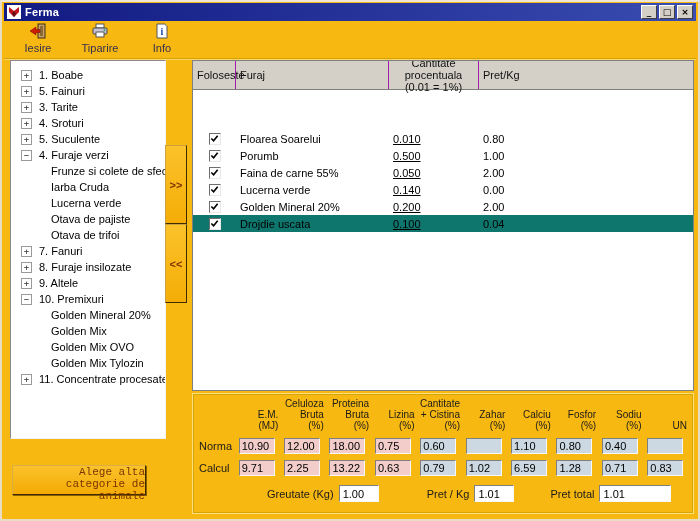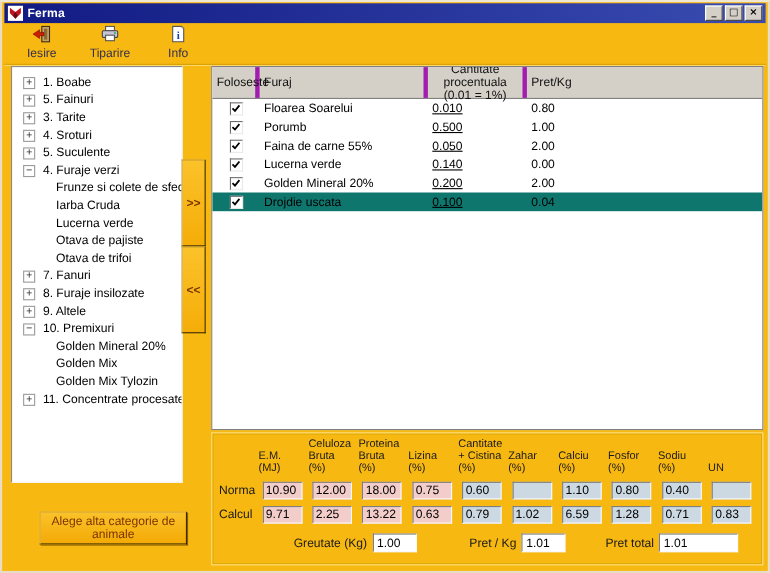--- a/index.html
+++ b/index.html
@@ -70,41 +70,42 @@
     position:absolute; left:163px; width:22px; height:79px;
     background: linear-gradient(180deg,#fbc22a,#f5ad07);
     border:1px solid; border-color:#caa13a #3c2c00 #3c2c00 #caa13a;
     color:#7b3400; font-weight:bold; font-size:11px; cursor:pointer;
     font-family:"Liberation Sans", sans-serif;
   }
   .xfer-add { top:143px; }
   .xfer-remove { top:222px; }
   
   .category-btn {
-    position:absolute; left:34px; top:463px; width:134px; height:30px;
+    position:absolute; left:10px; top:463px; width:134px; height:30px;
     background: linear-gradient(180deg,#fbc22a,#f3aa05);
     border:1px solid; border-color:#d8ae45 #3c2c00 #3c2c00 #d8ae45;
     box-shadow: 1px 1px 0 #8a5e00;
     color:#7b3400; font-size:11px; cursor:pointer;
-    font-family:Liberation Sans, sans-serif;
+    font-family:Liberation Mono, monospace;
+    text-align:right;
   }
   
   .grid-panel {
     position:absolute; left:190px; top:58px; width:502px; height:331px;
     background:#fff; border:1px solid #7f7f7f; overflow:hidden;
     display:flex; flex-direction:column;
   }
   .grid-head { display:flex; height:29px; background:#d4d0c8; border-bottom:1px solid #808080; flex:0 0 29px; }
   .gh {
-    border-right:4px solid #a21caf; padding:2px 4px; color:#111;
+    border-right:1px solid #a21caf; padding:2px 4px; color:#111;
     display:flex; align-items:center;
   }
   .gh.center { justify-content:center; text-align:center; white-space:pre-line; line-height:12px; }
   .gh0 { width:43px; } .gh1 { width:153px; } .gh2 { width:90px; } .gh3 { flex:1; border-right:none; }
-  .grid-rows { flex:1; }
+  .grid-rows { flex:1;margin-top:40px; }
   .grid-row { display:flex; height:17px; align-items:center; }
   .grid-row.selected { background:#0f766e;justify-content:space-between; }
   .c { padding:0 4px; color:#000; }
   .c0 { width:43px; display:flex; justify-content:center; }
   .c1 { width:153px; } .c2 { width:90px;text-decoration:underline; } .c3 { flex:1; }
   .cb {
     width:12px; height:12px; background:#fff; display:inline-flex;
     align-items:center; justify-content:center;
     border:1px solid; border-color:#6e6e6e #e9e9e9 #e9e9e9 #6e6e6e; cursor:pointer;
   }
@@ -114,21 +115,21 @@
     position:absolute; left:190px; top:391px; width:502px; height:121px;
     border:1px solid #fbe07c; box-shadow:0 0 0 1px #d7a509 inset;
     padding:3px 6px 2px 6px;
   }
   .nut-grid {
     display:grid; grid-template-columns:34px repeat(10,1fr);
     column-gap:2px; row-gap:6px; align-items:center; margin-top:1px;
   }
   .nut-corner { height:1px; }
   .nut-label {
-    text-align:left; white-space:pre-line; font-size:10px; line-height:11px;
+    text-align:right; white-space:pre-line; font-size:10px; line-height:11px;
     color:#1a1a1a; align-self:end; padding-bottom:1px;
   }
   .nut-rowlabel { color:#1a1a1a; text-align:left; }
   .nfield {
     width:36px; height:16px; font-size:11px; padding:0 2px; color:#000;
     border:1px solid; border-color:#7f7f7f #f8f8f8 #f8f8f8 #7f7f7f;
     font-family:"Liberation Sans", sans-serif; justify-self:center; display:block;
   }
   .nfield.pink { background: var(--pink,#f2cdca); }
   .nfield.blue { background: var(--blue,#cdddE5); }
@@ -246,20 +247,23 @@
         </div>
         <div class="tree-row">
           <span class="expand-box">−</span>
           <span class="tlabel">10. Premixuri</span>
         </div>
         <div class="tree-row child">
           <span class="tlabel">Golden Mineral 20%</span>
         </div>
         <div class="tree-row child">
           <span class="tlabel">Golden Mix</span>
+        </div>
+        <div class="tree-row child">
+          <span class="tlabel">Golden Mix OVO</span>
         </div>
         <div class="tree-row child">
           <span class="tlabel">Golden Mix Tylozin</span>
         </div>
         <div class="tree-row">
           <span class="expand-box">+</span>
           <span class="tlabel">11. Concentrate procesate</span>
         </div>
       </div>
   </div>

